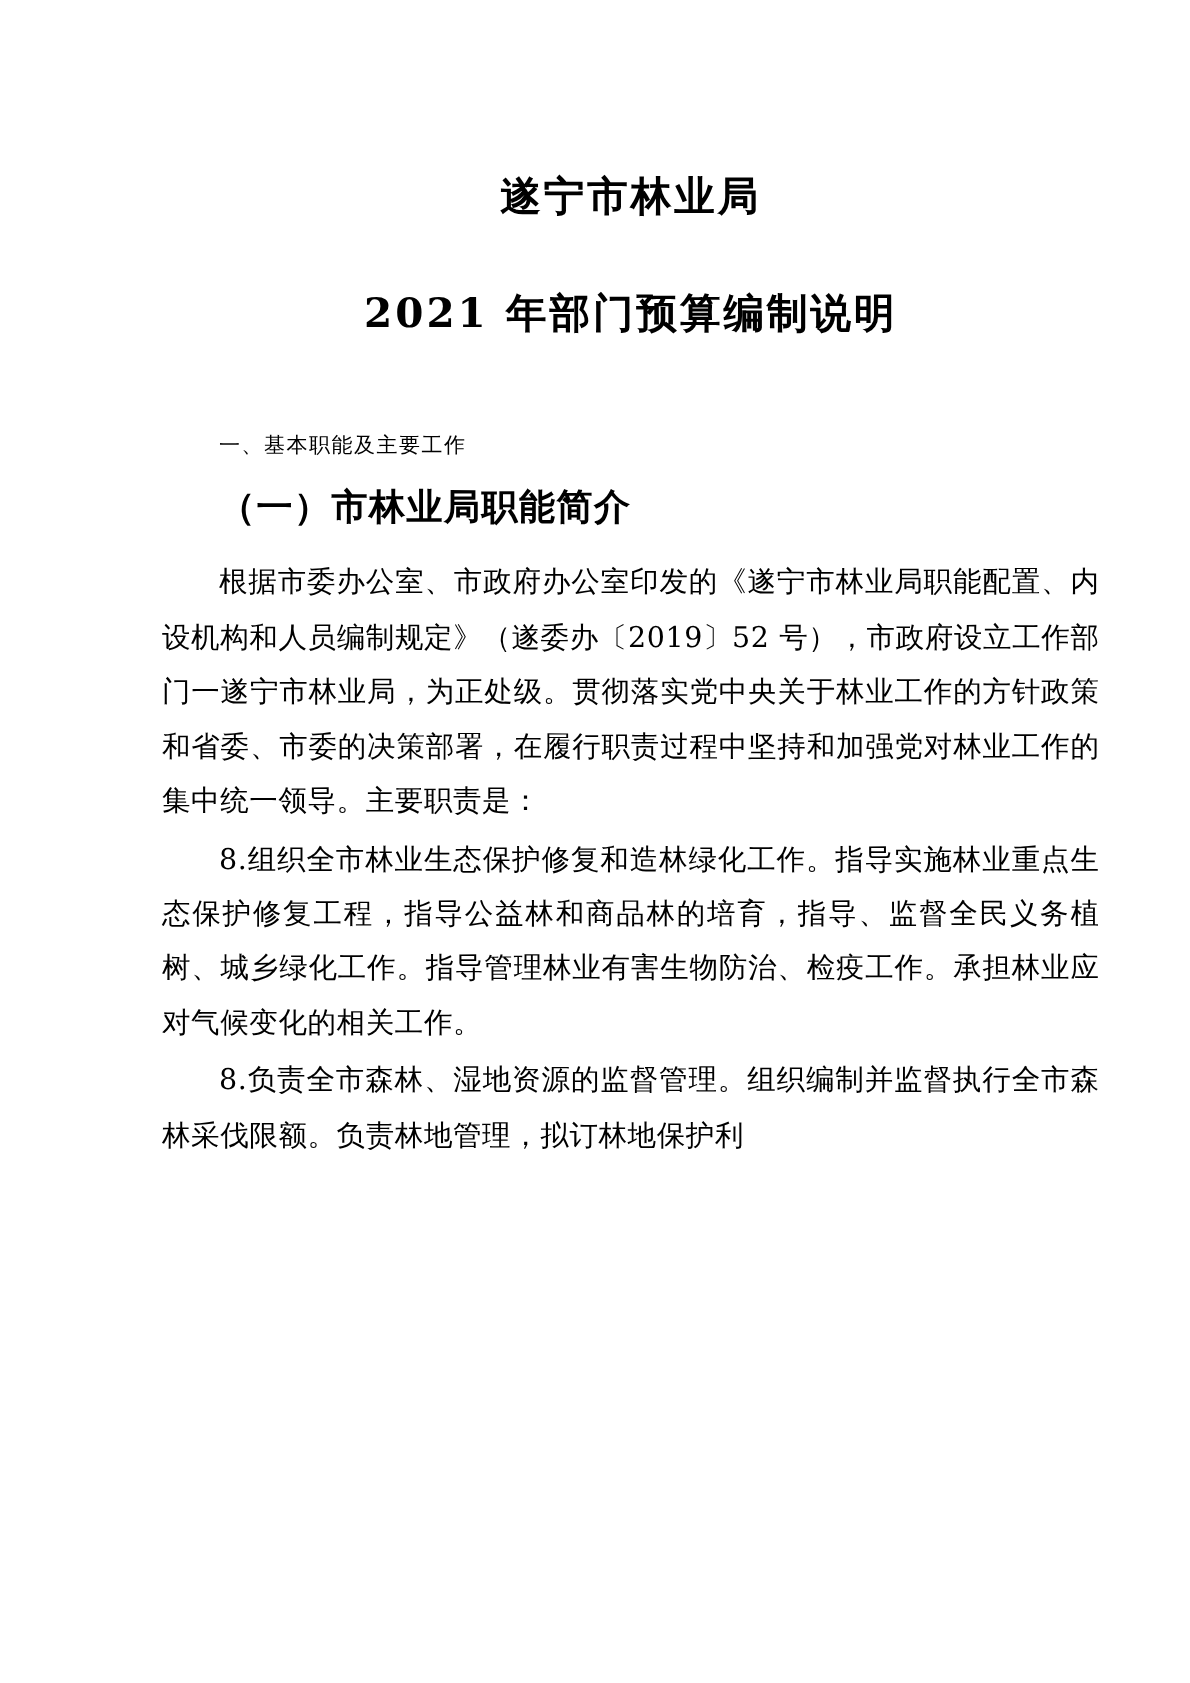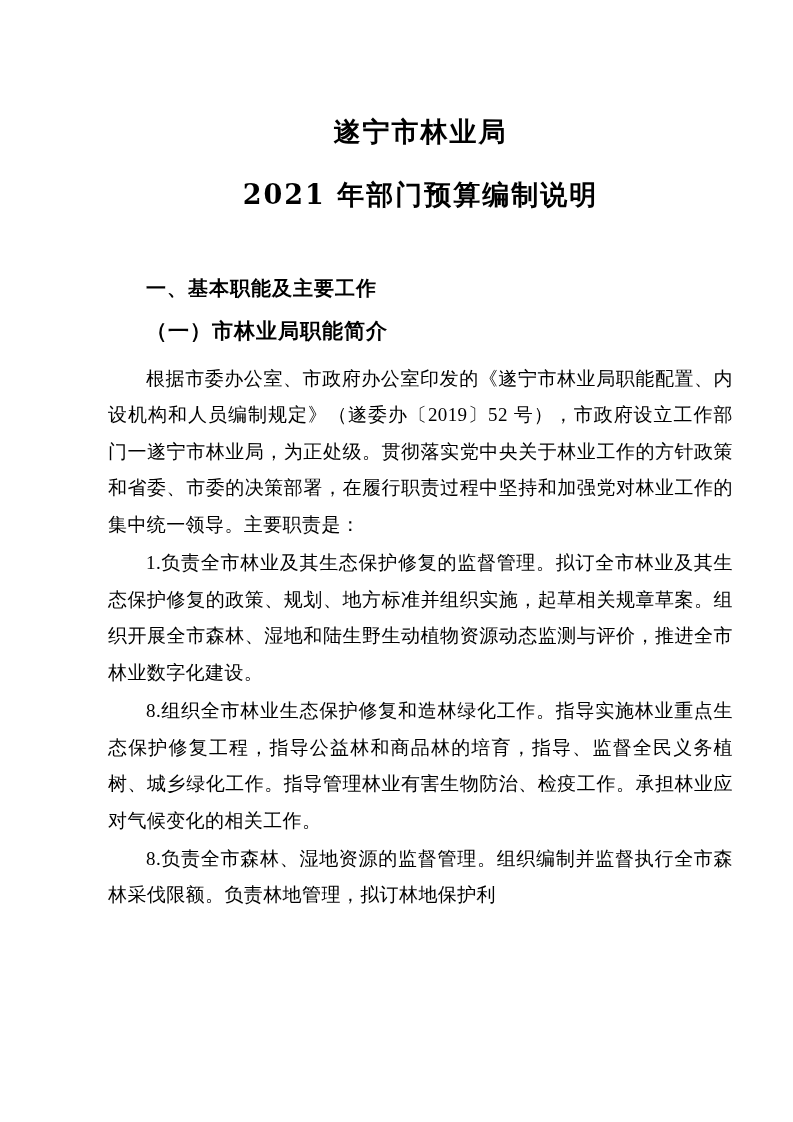--- a/index.html
+++ b/index.html
@@ -27,35 +27,35 @@
     font-size: 27px;
     font-weight: bold;
     letter-spacing: 2px;
     line-height: 1.5;
     margin: 0;
   }
   .doc-title.line1 {
     margin-top: 16px;
   }
   .doc-title.line2 {
-    margin-top: 22px;
+    margin-top: 37px;
   }
   .section-heading {
-    font-size: 20px;
-    font-weight: bold;
+    font-size: 14px;
+    font-weight: normal;
     letter-spacing: 1px;
     margin: 0;
     text-indent: 38px;
     line-height: 1.9;
   }
   .section-heading.first {
     margin-top: 54px;
   }
   .sub-heading {
-    font-size: 21px;
+    font-size: 24px;
     font-weight: bold;
     letter-spacing: 1px;
     margin: 0;
     text-indent: 38px;
     line-height: 1.9;
     margin-top: 4px;
   }
   .body-para {
     font-size: 19px;
     line-height: 1.92;
@@ -63,34 +63,32 @@
     text-indent: 38px;
     text-align: justify;
     text-justify: inter-ideograph;
     letter-spacing: 0.4px;
   }
   .body-para + .body-para {
     margin-top: 2px;
   }
   .para-block {
     margin-top: 10px;
-    font-family: Liberation Serif, serif;
   }
 </style>
 </head>
 <body>
 
 <div class="page">
 
   <h1 class="doc-title line1">遂宁市林业局</h1>
   <h1 class="doc-title line2">2021 年部门预算编制说明</h1>
 
   <h2 class="section-heading first">一、基本职能及主要工作</h2>
   <h3 class="sub-heading">（一）市林业局职能简介</h3>
 
   <div class="para-block">
     <p class="body-para">根据市委办公室、市政府办公室印发的《遂宁市林业局职能配置、内设机构和人员编制规定》（遂委办〔2019〕52 号），市政府设立工作部门一遂宁市林业局，为正处级。贯彻落实党中央关于林业工作的方针政策和省委、市委的决策部署，在履行职责过程中坚持和加强党对林业工作的集中统一领导。主要职责是：</p>
-    <p class="body-para">1.负责全市林业及其生态保护修复的监督管理。拟订全市林业及其生态保护修复的政策、规划、地方标准并组织实施，起草相关规章草案。组织开展全市森林、湿地和陆生野生动植物资源动态监测与评价，推进全市林业数字化建设。</p>
     <p class="body-para">8.组织全市林业生态保护修复和造林绿化工作。指导实施林业重点生态保护修复工程，指导公益林和商品林的培育，指导、监督全民义务植树、城乡绿化工作。指导管理林业有害生物防治、检疫工作。承担林业应对气候变化的相关工作。</p>
     <p class="body-para">8.负责全市森林、湿地资源的监督管理。组织编制并监督执行全市森林采伐限额。负责林地管理，拟订林地保护利</p>
   </div>
 
 </div>
 
 </body></html>

